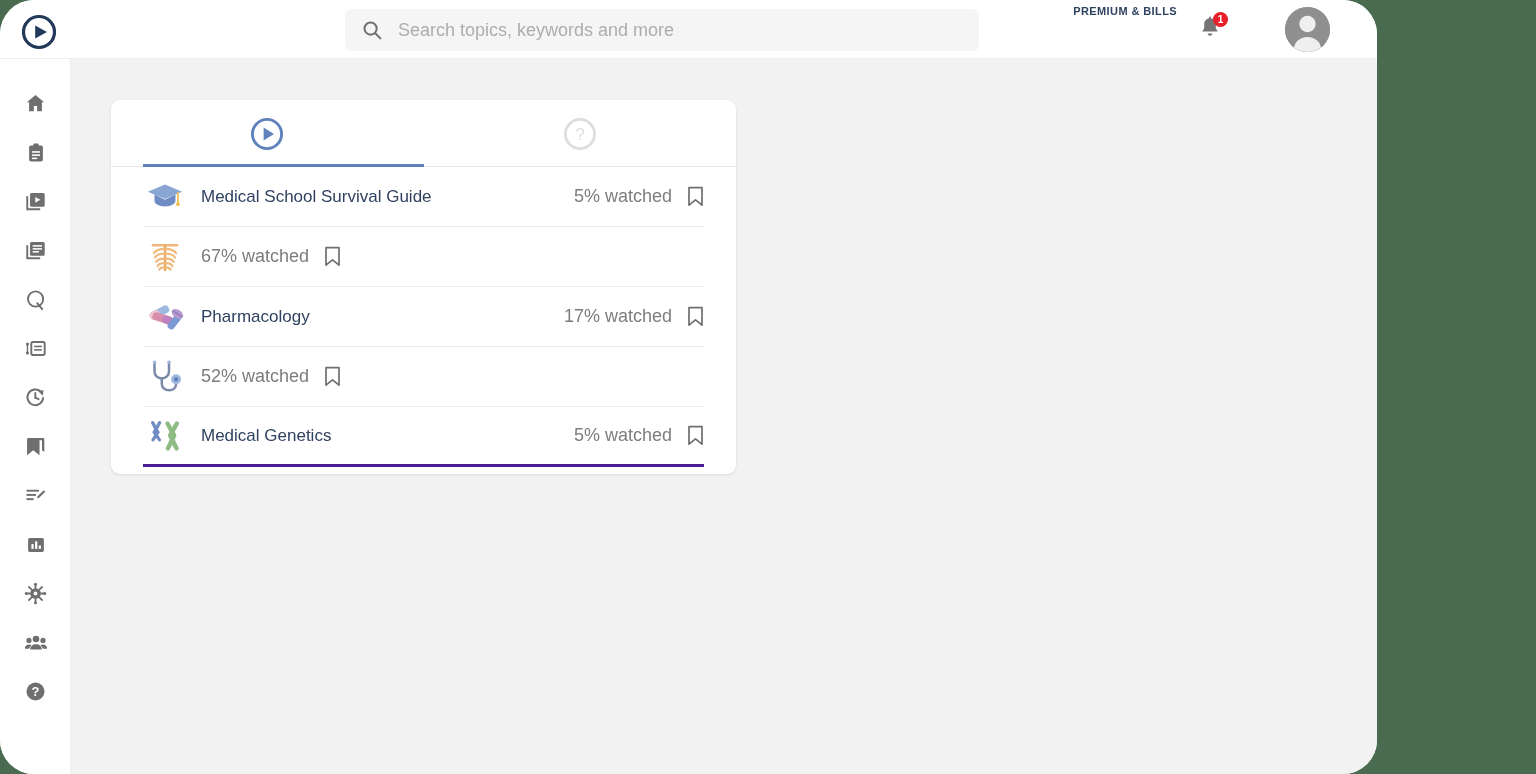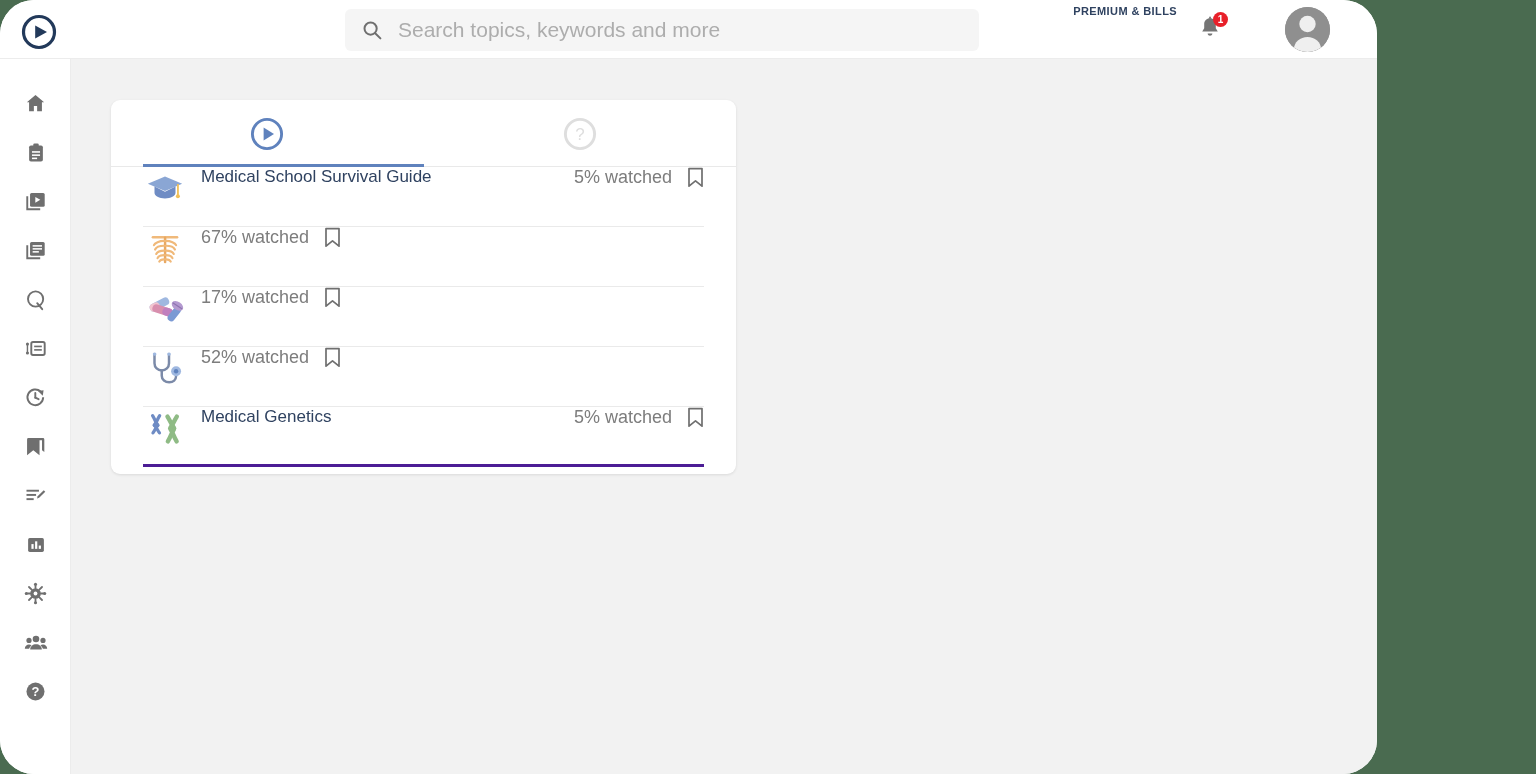--- a/index.html
+++ b/index.html
@@ -57,21 +57,21 @@
     display: flex;
     align-items: center;
     padding-left: 17px;
   }
   .search-icon { width: 20px; height: 20px; flex: 0 0 auto; }
   .search-input {
     border: none;
     outline: none;
     background: transparent;
     font-family: "Liberation Sans", sans-serif;
-    font-size: 21px;
+    font-size: 18px;
     color: #1d4ed8;
     margin-left: 16px;
     width: 520px;
   }
   .search-input::placeholder { color: #adadad; }
 
   .premium-link {
     position: absolute;
     right: 200px;
     top: 5px;
@@ -187,21 +187,21 @@
     height: 3px;
     background: #5f82bd;
   }
 
   
   .row {
     position: relative;
     height: 60px;
     margin: 0 32px;
     display: flex;
-    align-items: flex-start;
+    align-items: center;
     border-bottom: 1px solid #eaeaea;
     cursor: pointer;
   }
   .row:last-child { border-bottom: 3px solid #4c1d95; }
 
   .row-icon {
     width: 44px;
     height: 44px;
     flex: 0 0 auto;
     margin-right: 14px;
@@ -531,20 +531,21 @@
             </g>
             <g transform="rotate(-52 22 22)">
               <rect x="15" y="29" width="18" height="7.6" rx="3.8" fill="#7b9ad4"></rect>
             </g>
             <g transform="rotate(34 22 22)">
               <ellipse cx="31" cy="12" rx="6.6" ry="4.4" fill="#b49ad0"></ellipse>
               <path d="M25 12 h12" stroke="#8e74b0" stroke-width="1.2"></path>
             </g>
           </svg>
         </span>
+        <span class="row-title">Pharmacology</span>
         <span class="row-watched">17% watched</span>
         <span class="row-bookmark">
           <svg viewBox="0 0 17 21" width="17" height="21">
             <path d="M2 1.6 h13 v17.6 l-6.5 -5.4 L2 19.2 Z" fill="none" stroke="#6f6f6f" stroke-width="1.7" stroke-linejoin="round"></path>
           </svg>
         </span>
         <span class="progress-track">
           <span class="progress-fill" style="width:16%"></span>
         </span>
       </div>

